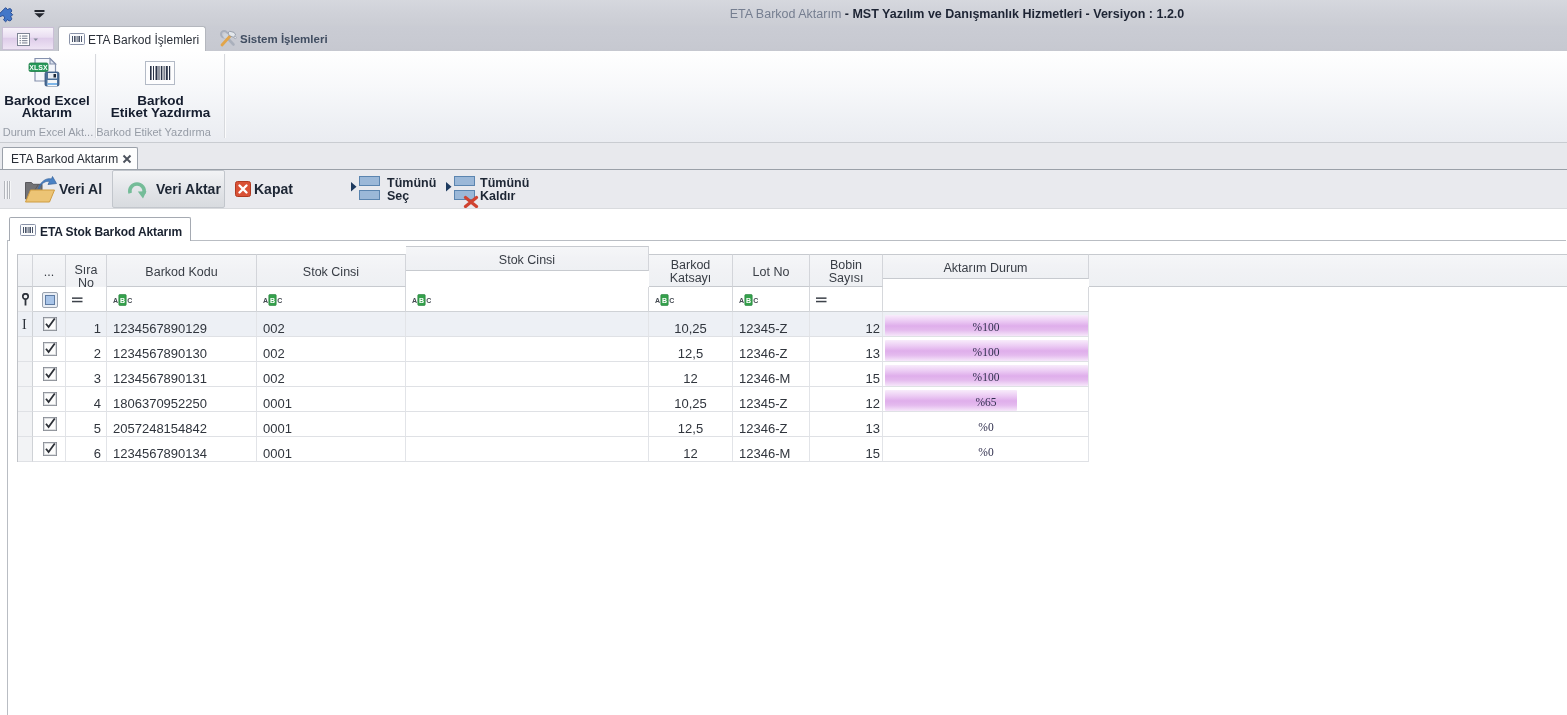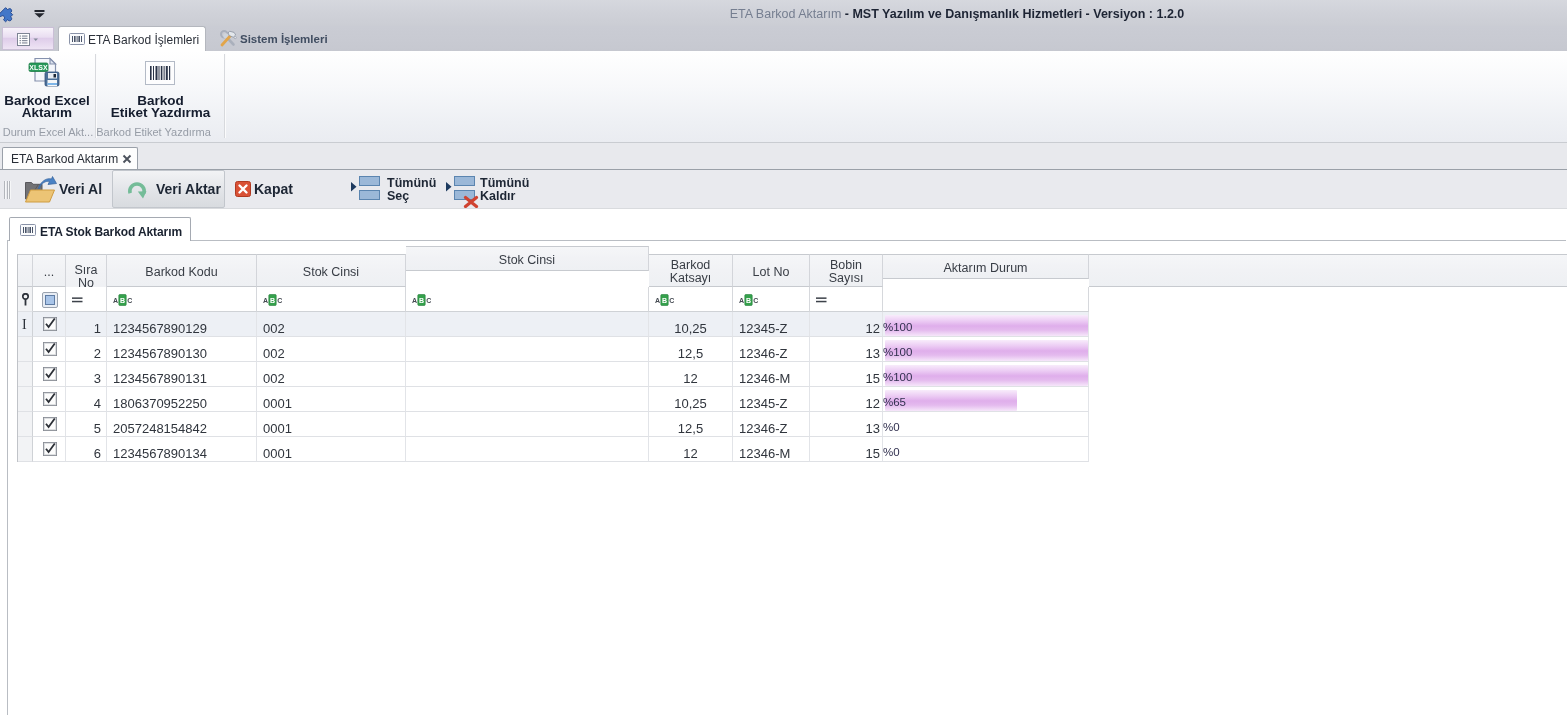--- a/index.html
+++ b/index.html
@@ -40,21 +40,21 @@
 .hdrcell { background:linear-gradient(180deg,#f5f6f8 0%,#f1f2f5 50%,#eef0f3 100%);
   border-right:1px solid #d3d5da; border-bottom:1px solid #c7cacf; border-top:1px solid #c7cacf;
   font-size:12.5px; color:#383d45; text-align:center; display:flex; align-items:center; justify-content:center; line-height:13px; padding-top:3px; }
 .fcell { background:#fff; border-right:1px solid #d6d8dc; border-bottom:1px solid #cfd2d6; }
 .dcell { background:#fff; border-right:1px solid #e2e4e8; border-bottom:1px solid #dfe1e5;
   font-size:13px; color:#30353d; line-height:33px; white-space:nowrap; overflow:hidden; }
 .ind { background:#f2f3f5; border-right:1px solid #cfd2d6; border-bottom:1px solid #dfe1e5; }
 .r1bg { background:#edf0f5; }
 .pbar { position:absolute; border-radius:1px;
   background:linear-gradient(180deg,#f8ecfb 0%,#ecccf4 28%,#dfaeeb 52%,#e4baee 72%,#f6e7fa 100%); }
-.plabel { position:absolute; font-size:11.5px; color:#31304f; text-align:left; }
+.plabel { position:absolute; font-size:11.5px; color:#31304f; text-align:center;font-family:Liberation Serif, serif; }
 .cb { position:absolute; width:14px; height:14px; }
 svg { display:block; }
 </style></head><body>
 
 <div class="ab titlebar"></div>
 <div class="ab tabrow"></div>
 <svg class="ab" style="left:-2px;top:4px" width="20" height="20" viewBox="0 0 20 20">
 <g transform="rotate(45 9 10)">
 <path d="M3.5 6.5 h3 a2.1 2.1 0 1 1 4 0 h3 v3 a2.1 2.1 0 1 1 0 4 v3 h-3 a2.1 2.1 0 1 0 -4 0 h-3 v-10 z" fill="#4377c8" stroke="#24478f" stroke-width="0.9"></path>
 </g>

